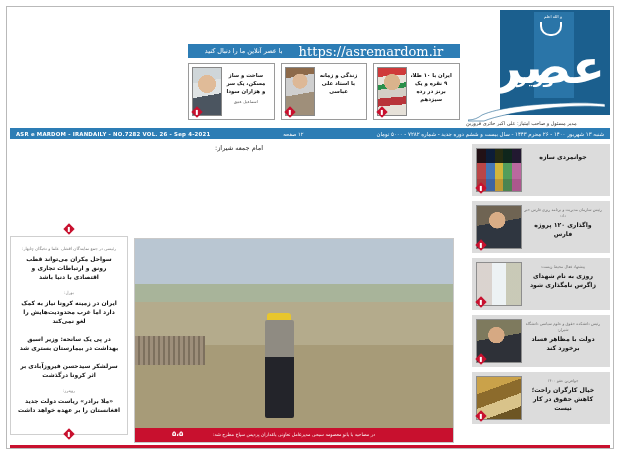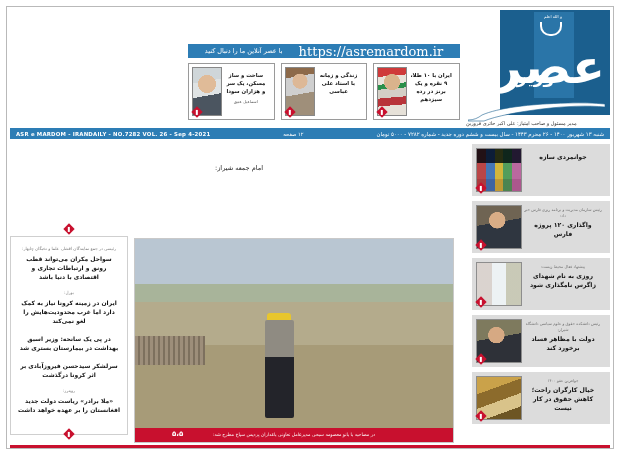--- a/index.html
+++ b/index.html
@@ -328,21 +328,20 @@
   }
 
   
   .headline-zone {
     position: absolute;
     right: 152px;
     left: 10px;
     top: 144px;
     height: 74px;
     text-align: center;
-    margin-top: 20px;
   }
   .kicker {
     font-size: 6.5px;
     color: #222;
     margin-bottom: 3px;
   }
   .headline {
     font-size: 22px;
     line-height: 26px;
     font-weight: bold;

